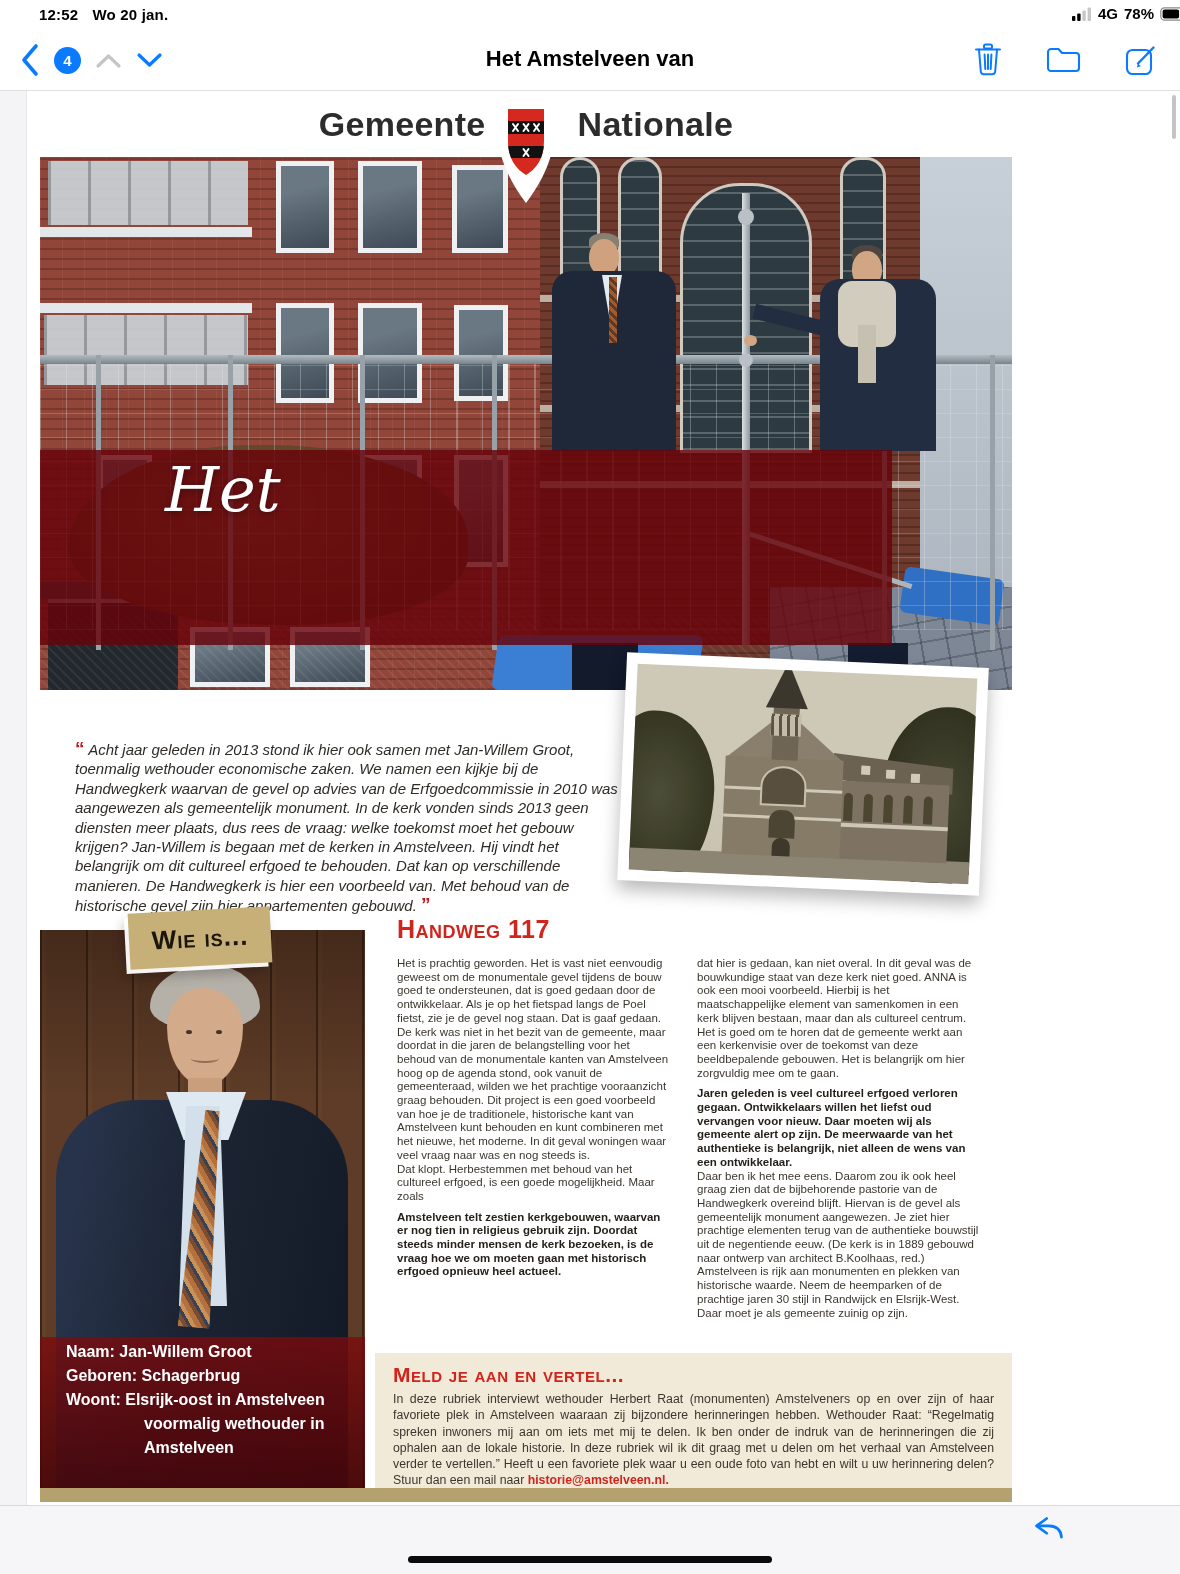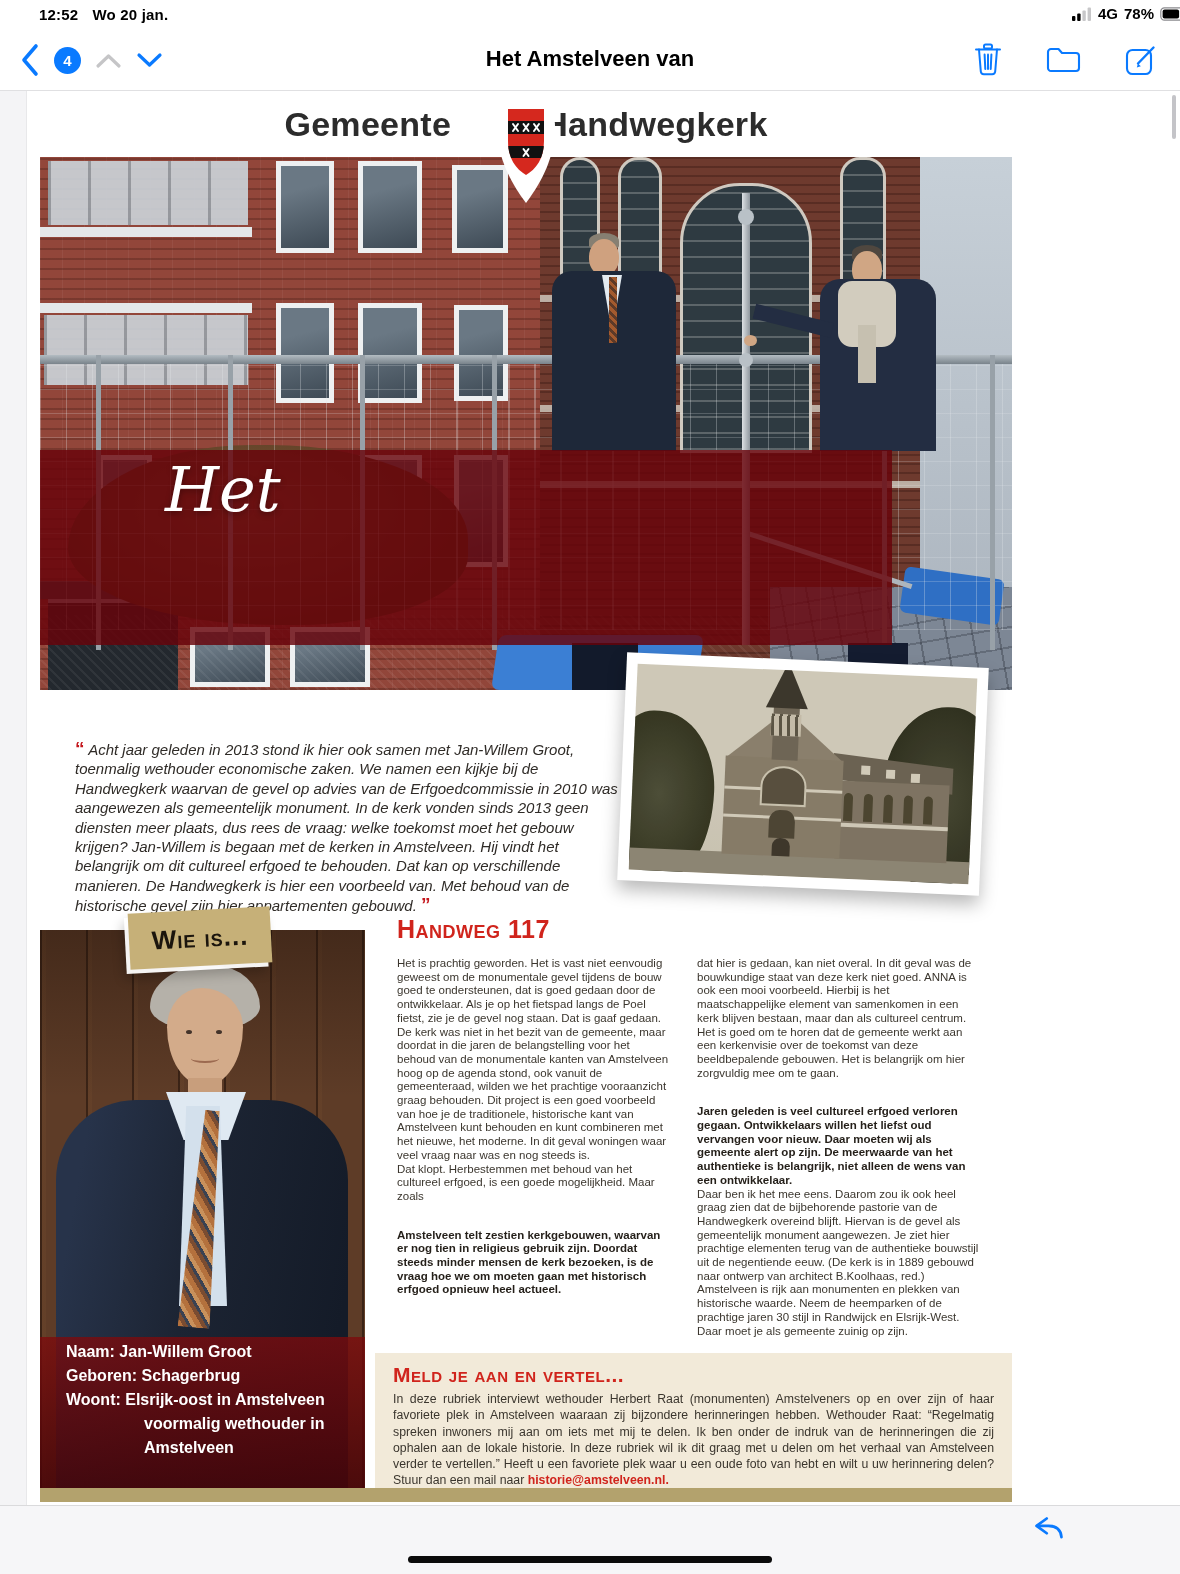--- a/index.html
+++ b/index.html
@@ -86,21 +86,21 @@
      display:flex; align-items:center; justify-content:center; }
   .wie-tag span { font-variant:small-caps; font-weight:bold; font-size:26px; letter-spacing:1px; color:#1b150d; }
 
   
   .sc-head { font-variant:small-caps; font-weight:bold; color:#d0241c; letter-spacing:.5px; }
   .article-heading { position:absolute; left:357px; top:824px; font-size:25px; }
   .col { position:absolute; top:866px; height:400px; overflow:hidden; }
   .col1 { left:357px; width:272px; }
   .col2 { left:657px; width:284px; }
   .article-para { font-size:11.5px; line-height:13.7px; color:#3b362e; margin:0; }
-  .article-para.b { font-weight:bold; color:#241f19; margin-top:25px; }
+  .article-para.b { font-weight:bold; color:#241f19; margin-top:7px; }
   .article-para.b:first-child { margin-top:0; }
 
   
   .meld { position:absolute; left:335px; top:1262px; width:637px; height:135px; background:#f2ead9; padding:10px 18px; }
   .meld-heading { font-size:21px; margin-bottom:4px; }
   .meld-body { font-size:12.3px; line-height:16.3px; color:#3b362e; text-align:justify; }
   .meld-email { color:#d0241c; font-weight:bold; }
   .tan-bar { position:absolute; left:0; top:1397px; width:972px; height:14px; background:#b3a26d; }
 
   svg { display:block; }
@@ -183,21 +183,21 @@
     </div>
   </div>
 
   <div class="left-strip"></div>
   <div class="scrollnub"></div>
 
   <div class="newsletter">
 
     <div class="nl-header">
       <span>Gemeente</span>
-      <span>Handwegkerk</span>
+      <span>Nationale</span>
     </div>
 
     <div class="brand-shield">
       <svg width="72" height="106" viewBox="0 0 72 106">
         <path d="M36 1 C17 1 7 10 7 27 C7 57 19 81 36 104 C53 81 65 57 65 27 C65 10 55 1 36 1 Z" fill="#ffffff"></path>
         <defs>
             <clipPath id="shieldclip">
               <path d="M18 10 H54 V42 C54 60 46 70 36 76 C26 70 18 60 18 42 Z"></path>
             </clipPath>
           </defs>

